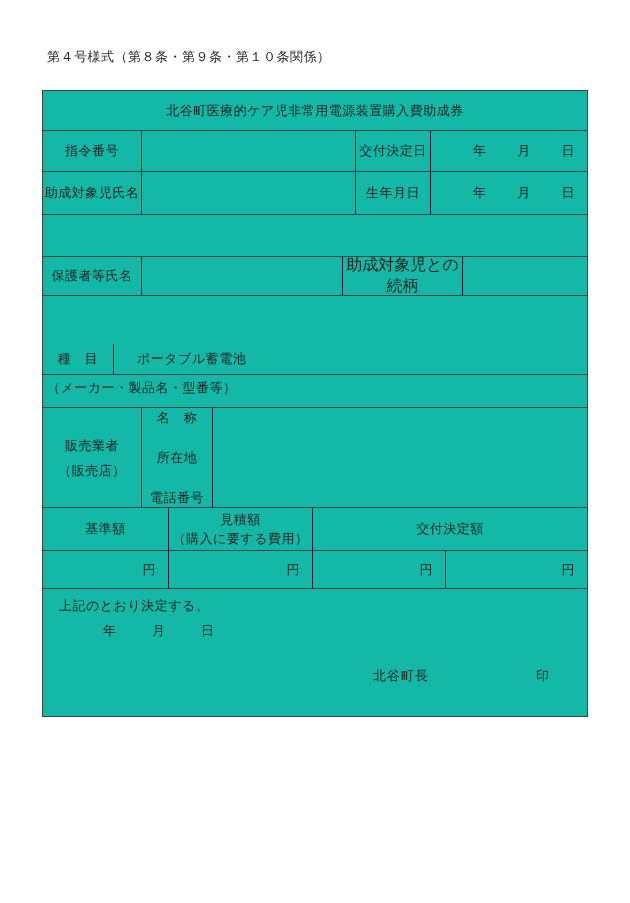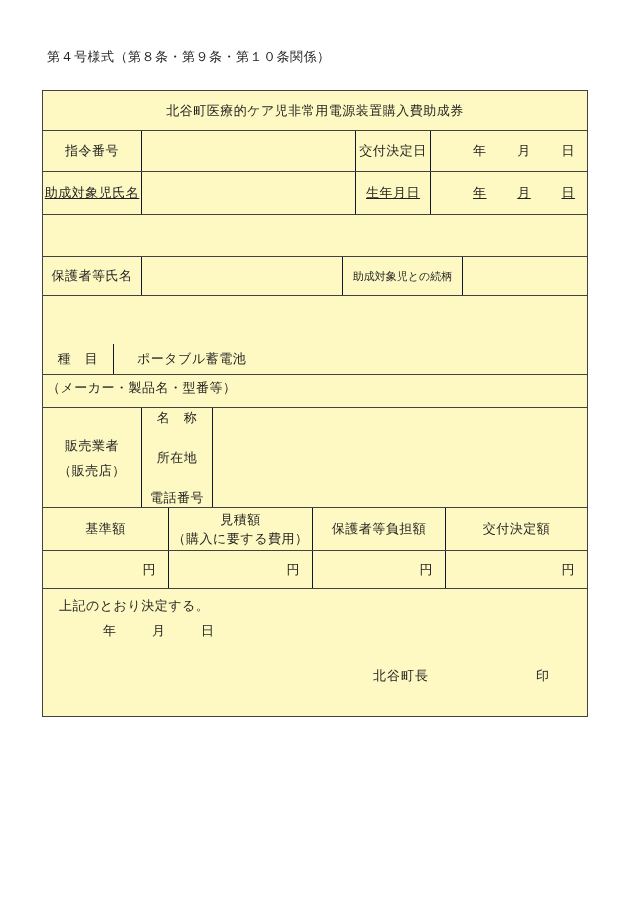--- a/index.html
+++ b/index.html
@@ -16,39 +16,39 @@
     position: absolute; left: 47px; top: 48px;
     letter-spacing: 0.5px; white-space: pre;
   }
 
   .form-table {
     position: absolute; left: 42px; top: 90px;
     width: 546px; height: 627px;
     border: 1px solid #424242;
     box-sizing: border-box;
     display: flex; flex-direction: column;
-    background: #fef9c3;
+    background: #14b8a6;
   }
   .row { display: flex; flex: none; border-bottom: 1px solid #424242; box-sizing: border-box; min-height: 0; }
   .row.no-bb { border-bottom: none; }
   .cell {
     box-sizing: border-box;
     display: flex; align-items: center;
     letter-spacing: 0.5px;
     min-width: 0; overflow: hidden;
   }
   .br { border-right: 1px solid #0f172a; }
   .center { justify-content: center; text-align: center; }
   .grow { flex: 1; }
   .col { display: flex; flex-direction: column; box-sizing: border-box; min-width: 0; }
 
   
   .h-title { height: 40px; }
   .h-r1 { height: 41px; }
-  .h-r2 { height: 43px; text-decoration: underline; }
+  .h-r2 { height: 43px; }
   .h-addr { height: 42px; }
   .h-guard { height: 39px; }
   .h-purchase { height: 112px; }
   .h-type { height: 31px; margin-top: 48px; }
   .h-name { height: 81px; }
   .h-vendor { height: 100px; }
   .h-amth { height: 43px; }
   .h-yen { height: 38px; }
   .h-decision { flex: 1; }
 
@@ -57,21 +57,21 @@
   .w-sub { width: 71px; flex: none; }
   .w-val1 { width: 214px; flex: none; }
   .w-dlabel { width: 75px; flex: none; }
   .w-gval { width: 201px; flex: none; }
   .w-rel { width: 120px; flex: none; }
   .w-a1 { width: 126px; flex: none; }
   .w-a2 { width: 144px; flex: none; }
   .w-a3 { width: 133px; flex: none; }
 
   .date-cell { justify-content: space-between; padding: 0 12px 0 42px; }
-  .rel-label { font-size: 11px; letter-spacing: 0; }
+  .rel-label { font-size: 16px; letter-spacing: 0; }
   .yen-cell { justify-content: flex-end; padding-right: 12px; }
 
   .stack-c { justify-content: center; align-items: center; text-align: center; }
   .vendor-label-cell { line-height: 25px; }
   .vendor-sub-cell { line-height: 24px; gap: 16px; }
   .amt-two-line { line-height: 19px; }
 
   .type-value { padding-left: 23px; }
   .name-note-cell { align-items: flex-start; padding: 4px 6px 0 4px; }
 
@@ -151,21 +151,20 @@
       </div>
       <div class="cell grow"></div>
     </div>
 
     <div class="row h-amth">
       <div class="cell center w-a1 br">基準額</div>
       <div class="cell col stack-c w-a2 br amt-two-line">
         <span>見積額</span>
         <span>（購入に要する費用）</span>
       </div>
-      <div class="cell center w-a3 br">保護者等負担額</div>
       <div class="cell center grow">交付決定額</div>
     </div>
 
     <div class="row h-yen">
       <div class="cell yen-cell w-a1 br">円</div>
       <div class="cell yen-cell w-a2 br">円</div>
       <div class="cell yen-cell w-a3 br">円</div>
       <div class="cell yen-cell grow">円</div>
     </div>
 

